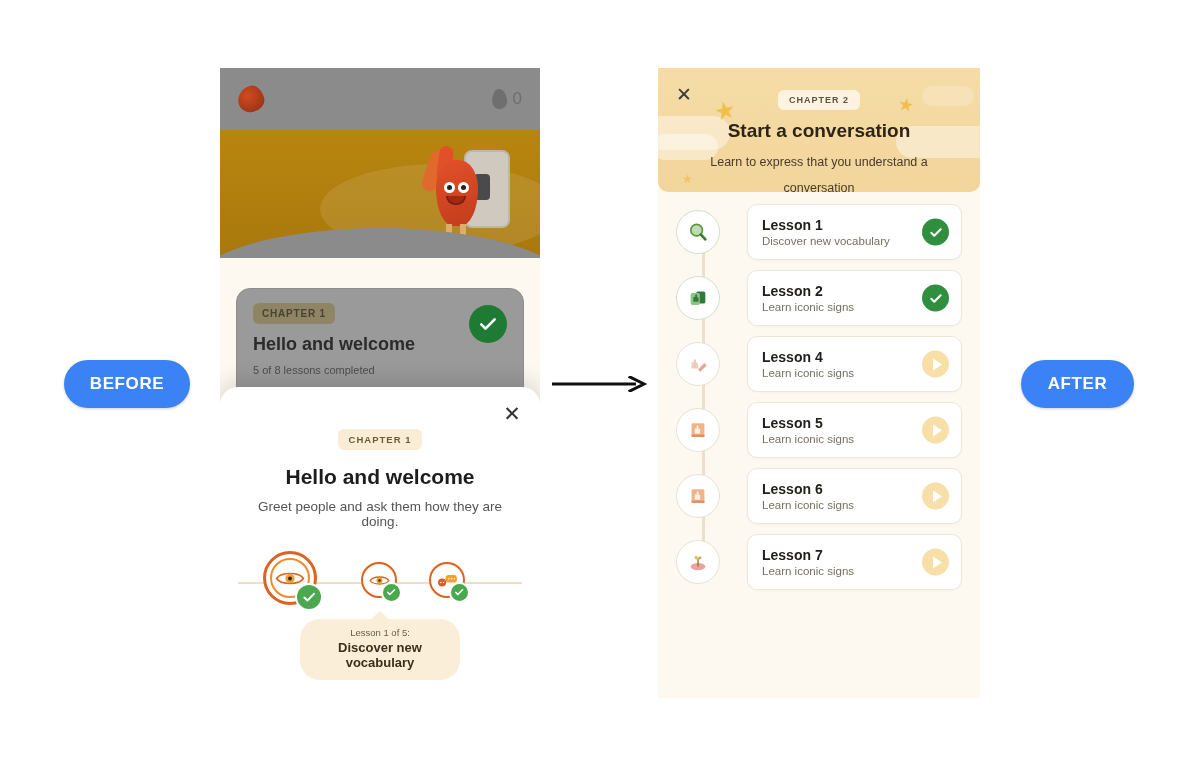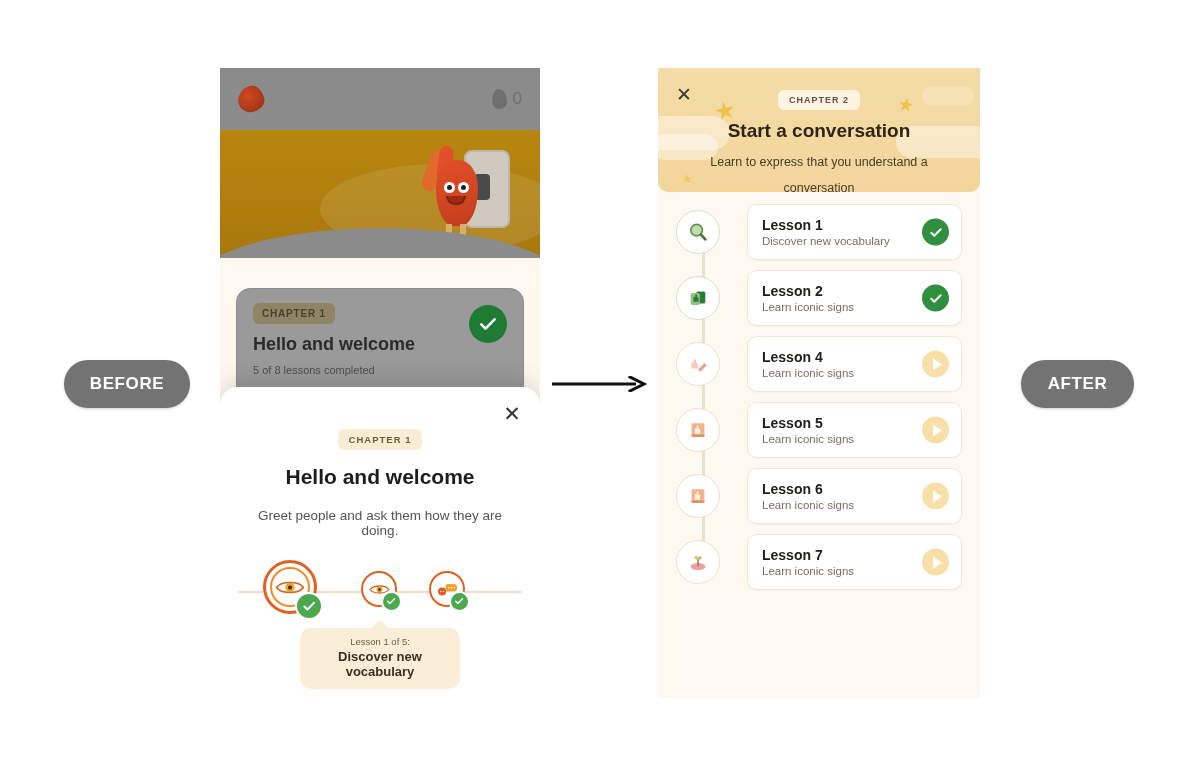--- a/index.html
+++ b/index.html
@@ -7,21 +7,21 @@
     width: 1200px; height: 768px;
     background: #ffffff;
     font-family: "Liberation Sans", sans-serif;
     overflow: hidden;
   }
   .stage { position: relative; width: 1200px; height: 768px; background:#fff; }
 
   
   .pill {
     position: absolute;
-    background: #737373;
+    background: #3b82f6;
     color: #ffffff;
     border-radius: 28px;
     font-size: 17px;
     font-weight: bold;
     letter-spacing: 0.6px;
     display: flex; align-items: center; justify-content: center;
     height: 48px;
     box-shadow: 0 1px 3px rgba(0,0,0,.18);
   }
   #pill-before { left: 64px; top: 360px; width: 126px; }
@@ -147,21 +147,21 @@
   .chapter-tag {
     display:block; margin: 26px auto 0; width: fit-content;
     background:#fbecd5; color:#6b5a3c;
     font-size:9.5px; font-weight:bold; letter-spacing:1px;
     padding:5px 11px; border-radius:6px;
   }
   .sheet-title {
     text-align:center; margin-top:15px; font-size:21px; font-weight:bold; color:#1d1d1d;
   }
   .sheet-sub {
-    text-align:center; margin-top:19px; font-size:13.5px; color:#555;
+    text-align:center; margin-top:10px; font-size:13.5px; color:#555;
   }
 
   .node-row { position:relative; margin-top:22px; height:62px; }
   .node-line {
     position:absolute; left:0; right:0; top:31px; height:2px; background:#f2ddc4;
   }
   .eye-node {
     position:absolute; border-radius:50%;
     background:#fff;
     display:flex; align-items:center; justify-content:center;
@@ -169,21 +169,21 @@
   .eye-ring { position:absolute; inset:0; border-radius:50%; }
   .node-check {
     position:absolute; background:#4aa84f; border-radius:50%;
     display:flex; align-items:center; justify-content:center;
     border:2px solid #fff;
   }
   .node-check svg{ width:60%; height:60%; }
 
   .tooltip {
     position:relative; margin: 6px auto 0; width: 160px;
-    background:#fbeed9; border-radius:11px; padding:8px 10px 10px; text-align:center;
+    background:#fbeed9; border-radius:20px; padding:8px 10px 10px; text-align:center;
   }
   .tooltip::before{
     content:""; position:absolute; left:50%; top:-6px; transform:translateX(-50%) rotate(45deg);
     width:12px; height:12px; background:#fbeed9; border-radius:2px;
   }
   .tt-small { font-size:9.5px; color:#6a5c45; }
   .tt-big { margin-top:2px; font-size:13px; font-weight:bold; color:#3a2f1d; }
 
   
   #after-panel {

